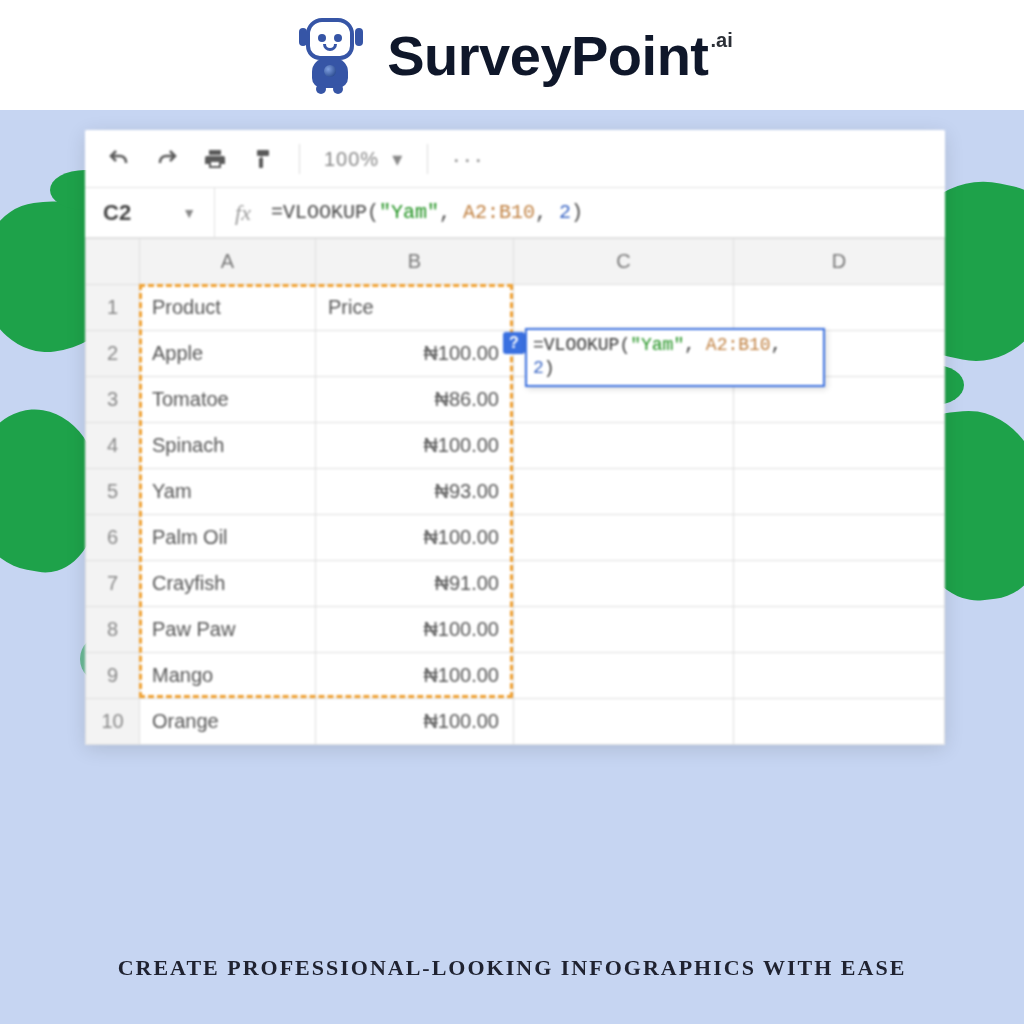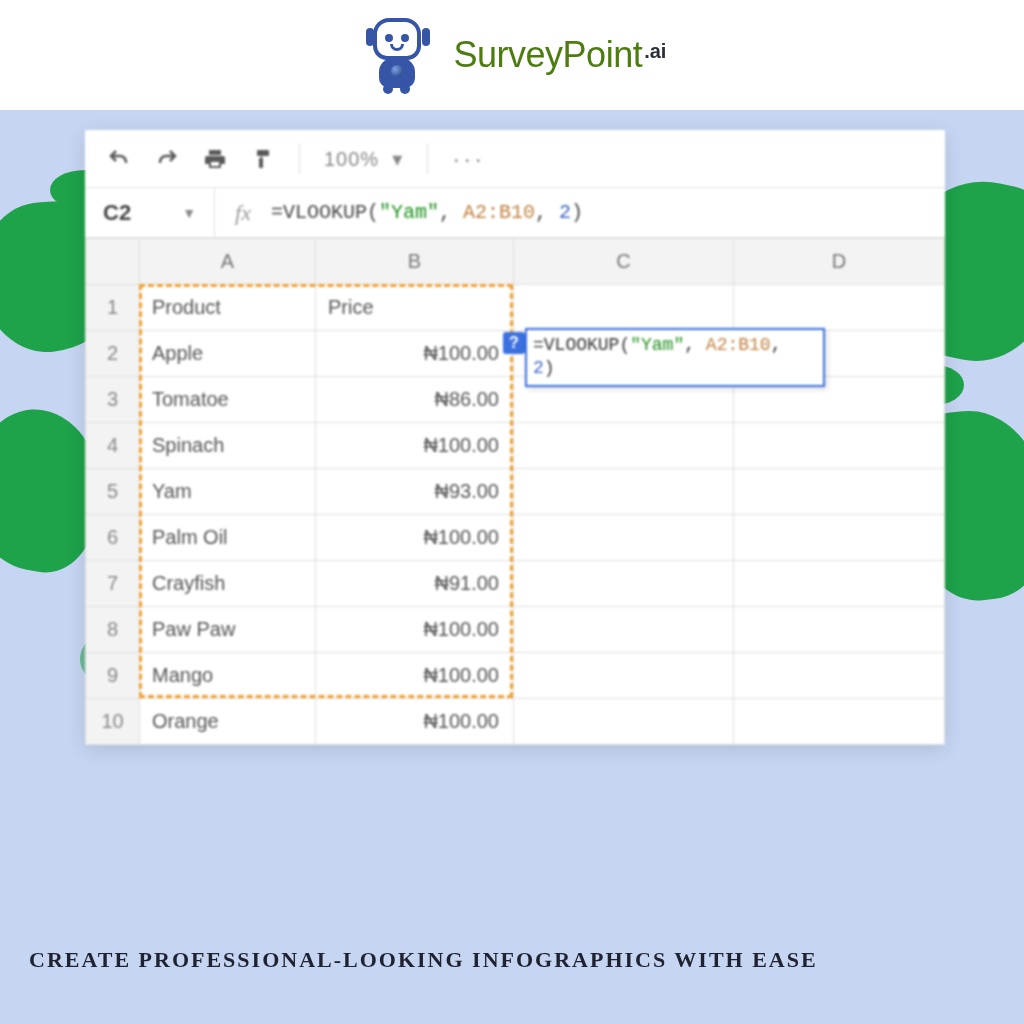--- a/index.html
+++ b/index.html
@@ -49,21 +49,21 @@
   }
   .robot-body::after {
     content:""; position:absolute; width:12px;height:12px;border-radius:50%;
     background: radial-gradient(circle at 35% 35%, #7fa0e0 0%, #2a4a8f 80%);
     left: 12px; top: 7px;
   }
   .robot-foot { width:10px;height:10px;background:#3655a6;border-radius:50%;position:absolute; top:68px;}
   .robot-foot.l{left:25px;} .robot-foot.r{left:42px;}
 
   .brand { display:flex; align-items: flex-start; }
-  .brand-text { font-size: 36px; font-weight: 400; color:#4d7c0f; letter-spacing:-0.5px;}
+  .brand-text { font-size: 56px; font-weight: 700; color:#0f172a; letter-spacing:-0.5px;}
   .brand-ai { font-size: 20px; font-weight: 700; color:#2b2f36; margin-top: 6px; margin-left: 2px;}
 
   
   .middle {
     position: relative;
     width: 100%;
     height: 640px;
   }
   .splash {
     position: absolute;
@@ -197,23 +197,23 @@
     display:flex;align-items:center;justify-content:center;
   }
   .active-cell .str { color:#1a8f1a;}
   .active-cell .rng { color:#c08040;}
   .active-cell .num { color:#3a66c4;}
 
   
   .captions {
     position: absolute;
     left: 0; right: 0;
-    bottom: 22px;
-    text-align: left;
-    padding: 0 29px;
+    bottom: 14px;
+    text-align: center;
+    padding: 0 52px;
   }
   .cap-small {
     font-weight: 800;
     letter-spacing: 2px;
     font-size: 22px;
     color:#1f2230;
     font-family: Georgia, 'Times New Roman', serif;
     line-height: 1.5;
     margin-bottom: 26px;
   }

